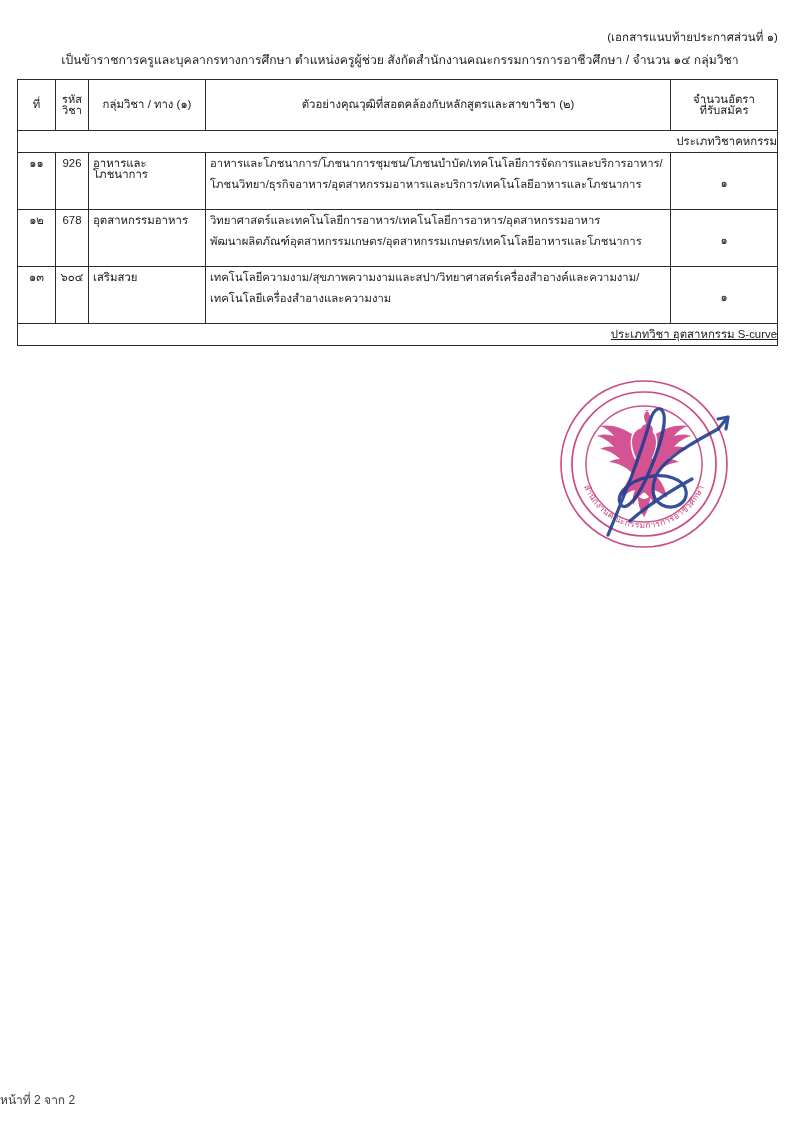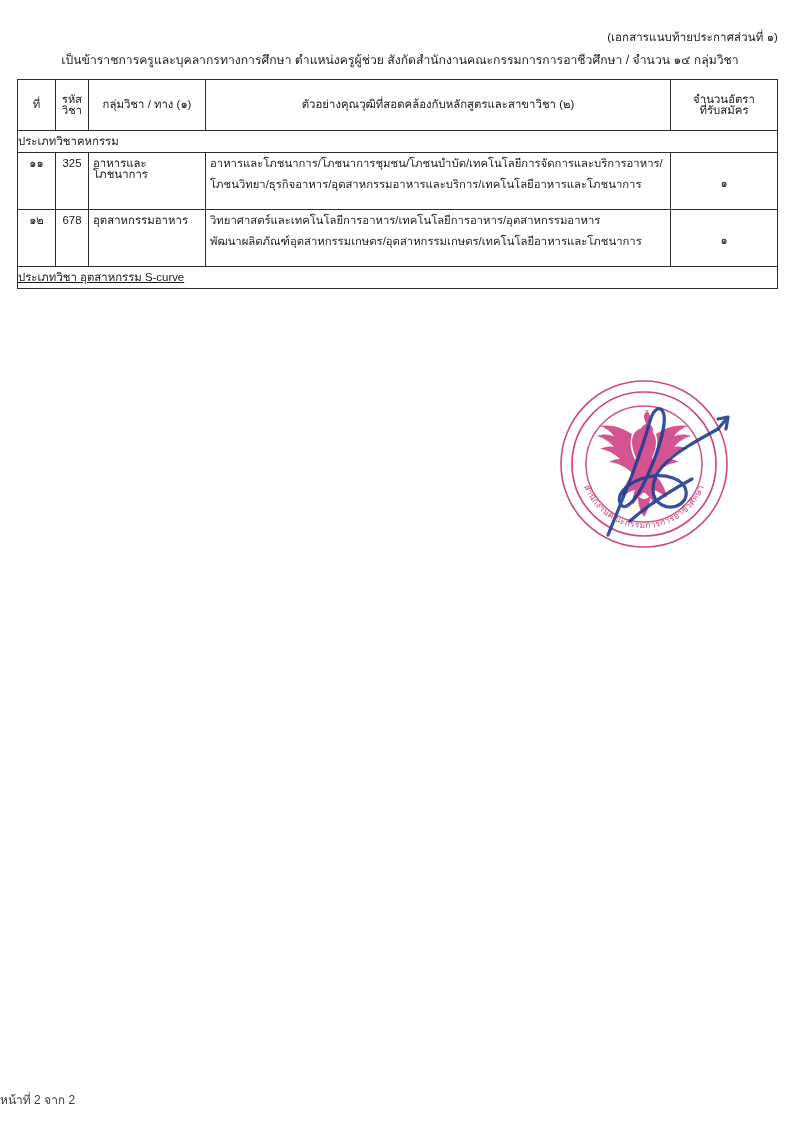--- a/index.html
+++ b/index.html
@@ -67,21 +67,21 @@
     text-align: center;
     vertical-align: middle !important;
     height: 46px;
     padding: 2px 3px !important;
     font-size: 11.6px;
     line-height: 1.28;
   }
   .th-cell.small { font-size: 11px; }
 
   .section-cell {
-    text-align: left;
+    text-align: right;
     height: 21px;
     vertical-align: middle !important;
     font-size: 11.6px;
   }
   .section-cell .underline { text-decoration: underline; }
 
   .row-cell {
     height: 51px;
     padding: 5px 4px 0 4px !important;
   }
@@ -165,40 +165,50 @@
         </tr>
 
         <tr>
           <td class="section-cell" colspan="5">
             <span>ประเภทวิชาคหกรรม</span>
           </td>
         </tr>
 
         <tr>
           <td class="row-cell center">๑๑</td>
-          <td class="row-cell center">325</td>
+          <td class="row-cell center">926</td>
           <td class="row-cell left">อาหารและโภชนาการ</td>
           <td class="row-cell left">
             <span class="detail-line">อาหารและโภชนาการ/โภชนาการชุมชน/โภชนบำบัด/เทคโนโลยีการจัดการและบริการอาหาร/</span>
             <span class="detail-line">โภชนวิทยา/ธุรกิจอาหาร/อุตสาหกรรมอาหารและบริการ/เทคโนโลยีอาหารและโภชนาการ</span>
           </td>
           <td class="row-cell qty-cell">๑</td>
         </tr>
 
         <tr>
           <td class="row-cell center">๑๒</td>
           <td class="row-cell center">678</td>
           <td class="row-cell left">อุตสาหกรรมอาหาร</td>
           <td class="row-cell left">
             <span class="detail-line">วิทยาศาสตร์และเทคโนโลยีการอาหาร/เทคโนโลยีการอาหาร/อุตสาหกรรมอาหาร</span>
             <span class="detail-line">พัฒนาผลิตภัณฑ์อุตสาหกรรมเกษตร/อุตสาหกรรมเกษตร/เทคโนโลยีอาหารและโภชนาการ</span>
           </td>
           <td class="row-cell qty-cell">๑</td>
         </tr>
 
+        <tr>
+          <td class="row-cell center">๑๓</td>
+          <td class="row-cell center">๖๐๔</td>
+          <td class="row-cell left">เสริมสวย</td>
+          <td class="row-cell left">
+            <span class="detail-line">เทคโนโลยีความงาม/สุขภาพความงามและสปา/วิทยาศาสตร์เครื่องสำอางค์และความงาม/</span>
+            <span class="detail-line">เทคโนโลยีเครื่องสำอางและความงาม</span>
+          </td>
+          <td class="row-cell qty-cell">๑</td>
+        </tr>
 
         <tr>
           <td class="section-cell" colspan="5">
             <span class="underline">ประเภทวิชา อุตสาหกรรม S-curve</span>
           </td>
         </tr>
 
 
 
       </tbody>

